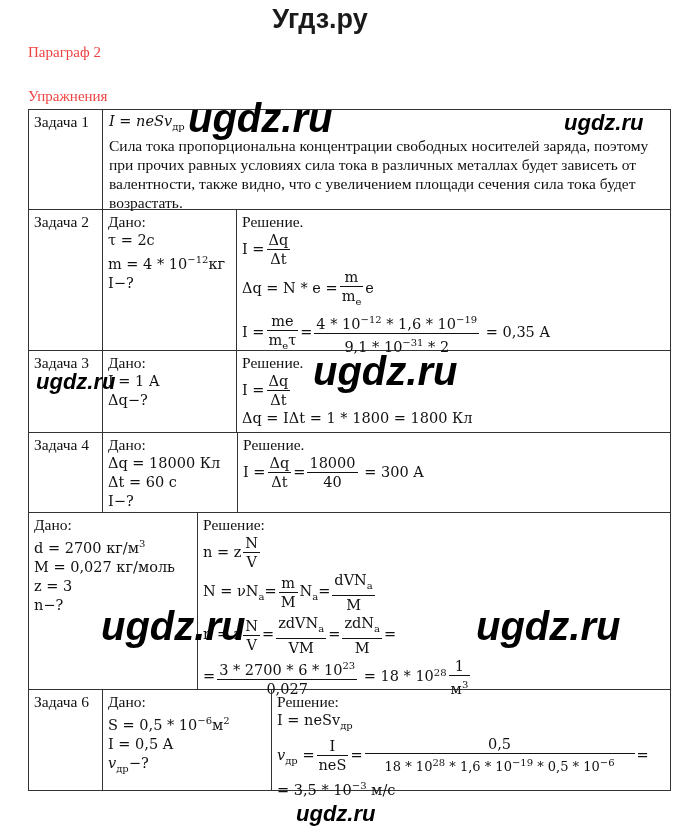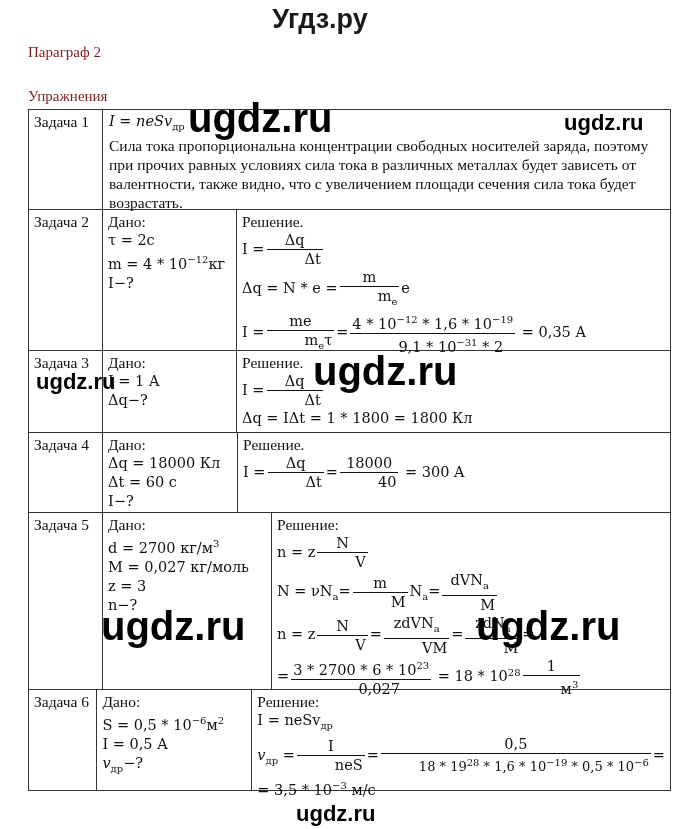--- a/index.html
+++ b/index.html
@@ -1,32 +1,32 @@
 <!DOCTYPE html>
 <html><head>
 <meta charset="utf-8">
 <style>
   html, body { margin: 0; padding: 0; background: #ffffff; }
   body { width: 680px; height: 829px; position: relative; overflow: hidden;
          font-family: "Liberation Serif", serif; color: #111; }
   .site-title { position: absolute; top: 4px; left: 0; width: 640px; text-align: center;
                 font-family: "Liberation Sans", sans-serif; font-weight: bold; font-size: 27px; color: #1a1a1a; }
-  .para { position: absolute; left: 28px; font-size: 15px; color: #7f1d1d; }
+  .para { position: absolute; left: 28px; font-size: 15px; color: #ef4444; }
   .tbl { position: absolute; left: 28px; width: 641px; border: 1px solid #333; border-bottom: none; }
   .row { position: relative; border-bottom: 1px solid #333; display: flex; }
   .cell { font-size: 15.5px; line-height: 19px; padding: 2px 5px; box-sizing: border-box; }
   .c1 { width: 74px; border-right: 1px solid #333; padding-left: 5px; }
   .cgiven { border-right: 1px solid #333; }
   .math { font-family: "DejaVu Serif", serif; font-size: 14.5px; }
   .mi { font-style: italic; }
   .frac { display: inline-flex; flex-direction: column; vertical-align: middle; text-align: center; margin: 0 2px; }
   .frac .num { border-bottom: 1px solid #111; padding: 0 2px; line-height: 18px; }
-  .frac .den { padding: 0 2px; line-height: 18px; margin-left: 36px; }
+  .frac .den { padding: 0 2px; line-height: 18px; }
   sup, sub { font-size: 10px; }
-  .wm { position: absolute; font-family: "Liberation Sans", sans-serif; font-weight: bold; color: #000; z-index: 5; }
+  .wm { position: absolute; font-family: "Liberation Sans", sans-serif; font-weight: bold; color: #000; z-index: 5; font-style: italic; }
   .wm-big { font-size: 40px; letter-spacing: 0px; }
   .wm-small { font-size: 22px; }
   .line { white-space: nowrap; }
 </style>
 </head>
 <body>
 
 <div class="site-title">Угдз.ру</div>
 <div class="para" style="top:44px;">Параграф 2</div>
 <div class="para" style="top:76px;margin-top:12px;">Упражнения</div>
@@ -100,21 +100,20 @@
             <span class="num">Δq</span>
             <span class="den">Δt</span>
           </span><span>=</span><span class="frac">
             <span class="num">18000</span>
             <span class="den">40</span>
           </span> <span>= 300 A</span></div>
     </div>
   </div>
 
   <div class="row" style="height:176px;">
-    <div class="cell c1">Задача 5</div>
     <div class="cell cgiven" style="width:169px;">
       <div>Дано:</div>
       <div class="math line"><span>d = 2700 кг/м</span><sup>3</sup></div>
       <div class="math line">M = 0,027 кг/моль</div>
       <div class="math line">z = 3</div>
       <div class="math line">n−?</div>
     </div>
     <div class="cell" style="flex:1;">
       <div>Решение:</div>
       <div class="math line"><span>n = z</span><span class="frac">
@@ -157,21 +156,21 @@
       <div class="math line"><span class="mi">v</span><sub>др</sub><span>−?</span></div>
     </div>
     <div class="cell" style="flex:1;">
       <div>Решение:</div>
       <div class="math line"><span>I = neSv</span><sub>др</sub></div>
       <div class="math line"><span class="mi">v</span><sub>др</sub> <span>=</span><span class="frac">
             <span class="num">I</span>
             <span class="den">neS</span>
           </span><span>=</span><span class="frac" style="min-width:270px;">
             <span class="num">0,5</span>
-            <span class="den" style="font-size:13px;"><span>18 * 19</span><sup>28</sup><span> * 1,6 * 10</span><sup>−19</sup><span> * 0,5 * 10</span><sup>−6</sup></span>
+            <span class="den" style="font-size:13px;"><span>18 * 10</span><sup>28</sup><span> * 1,6 * 10</span><sup>−19</sup><span> * 0,5 * 10</span><sup>−6</sup></span>
           </span><span>=</span></div>
       <div class="math line"><span>= 3,5 * 10</span><sup>−3</sup><span> м/с</span></div>
     </div>
   </div>
 </div>
 
 <div class="wm wm-big" style="left:188px; top:96px;">ugdz.ru</div>
 <div class="wm wm-small" style="left:564px; top:110px;">ugdz.ru</div>
 <div class="wm wm-small" style="left:36px; top:369px;">ugdz.ru</div>
 <div class="wm wm-big" style="left:313px; top:349px;">ugdz.ru</div>

